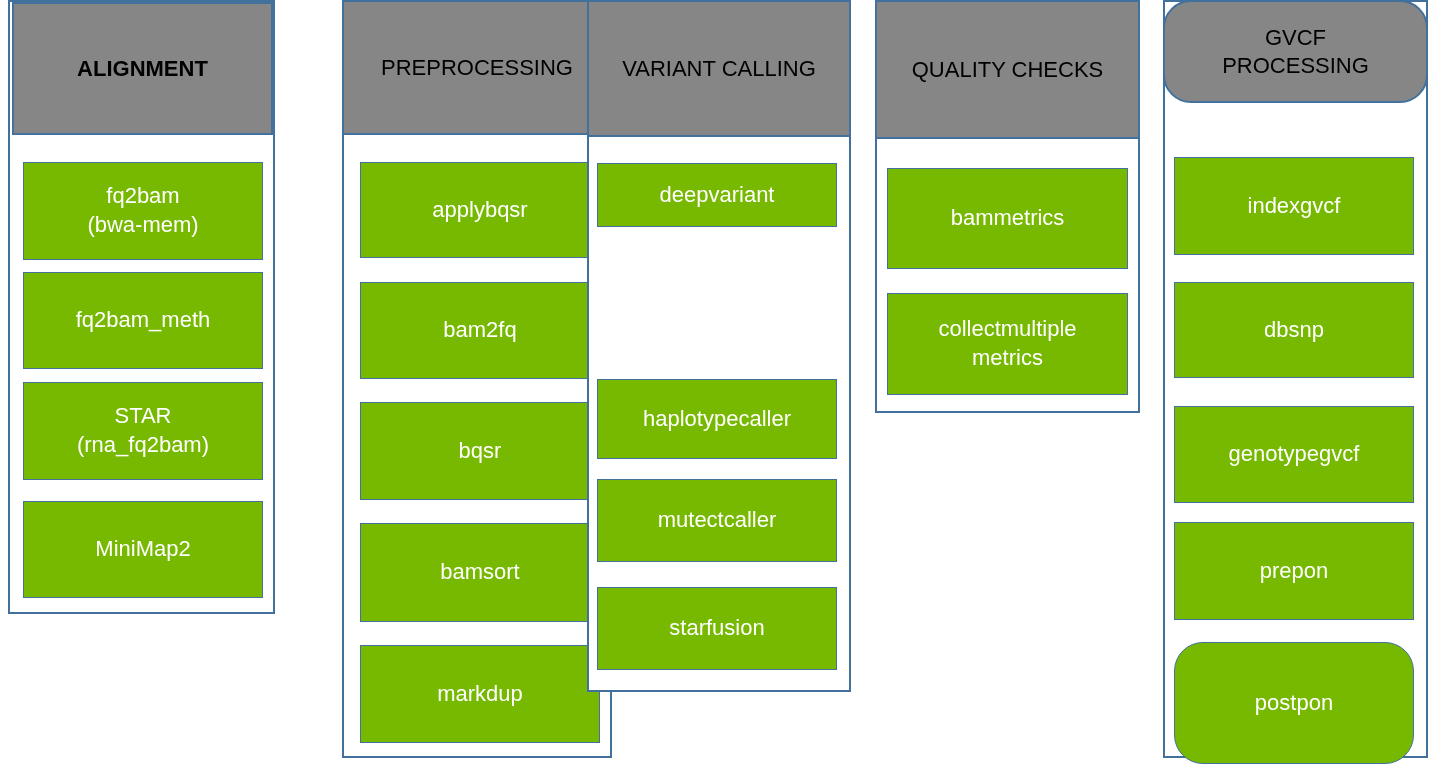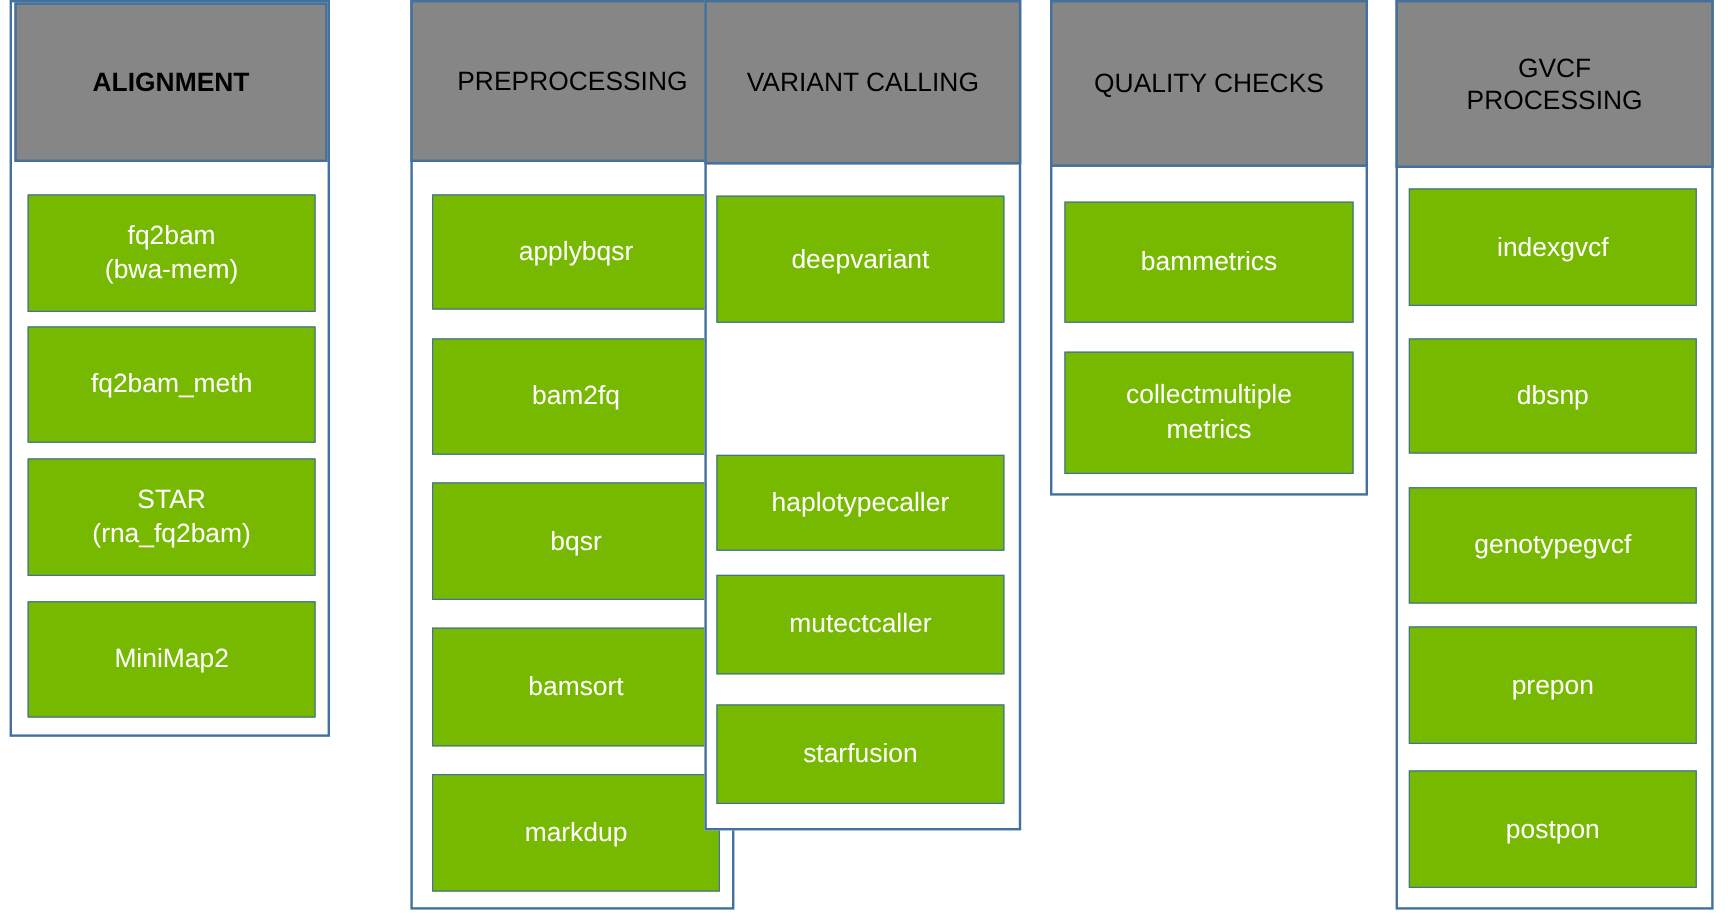--- a/index.html
+++ b/index.html
@@ -55,34 +55,34 @@
   <div class="col-header" style="left:-2px;top:-2px;width:270px;height:135px;">PREPROCESSING</div>
   <div class="tool" style="left:16px;top:160px;width:240px;height:96px;">applybqsr</div>
   <div class="tool" style="left:16px;top:280px;width:240px;height:97px;">bam2fq</div>
   <div class="tool" style="left:16px;top:400px;width:240px;height:98px;">bqsr</div>
   <div class="tool" style="left:16px;top:521px;width:240px;height:99px;">bamsort</div>
   <div class="tool" style="left:16px;top:643px;width:240px;height:98px;">markdup</div>
 </div>
 
 <div class="column" style="left:587px;top:0px;width:264px;height:692px;">
   <div class="col-header" style="left:-2px;top:-2px;width:264px;height:137px;">VARIANT CALLING</div>
-  <div class="tool" style="left:8px;top:161px;width:240px;height:106px;">deepvariant</div>
+  <div class="tool" style="left:8px;top:161px;width:240px;height:64px;">deepvariant</div>
   <div class="tool" style="left:8px;top:377px;width:240px;height:80px;">haplotypecaller</div>
   <div class="tool" style="left:8px;top:477px;width:240px;height:83px;">mutectcaller</div>
   <div class="tool" style="left:8px;top:585px;width:240px;height:83px;">starfusion</div>
 </div>
 
 <div class="column" style="left:875px;top:0px;width:265px;height:413px;">
   <div class="col-header" style="left:-2px;top:-2px;width:265px;height:139px;">QUALITY CHECKS</div>
   <div class="tool" style="left:10px;top:166px;width:241px;height:101px;">bammetrics</div>
   <div class="tool" style="left:10px;top:291px;width:241px;height:102px;">collectmultiple
 metrics</div>
 </div>
 
 <div class="column" style="left:1163px;top:0px;width:265px;height:758px;">
-  <div class="col-header" style="left:-2px;top:-2px;width:265px;height:140px;">GVCF
+  <div class="col-header" style="left:-2px;top:-2px;width:265px;height:103px;border-radius:28px;">GVCF
 PROCESSING</div>
   <div class="tool" style="left:9px;top:155px;width:240px;height:98px;">indexgvcf</div>
   <div class="tool" style="left:9px;top:280px;width:240px;height:96px;">dbsnp</div>
   <div class="tool" style="left:9px;top:404px;width:240px;height:97px;">genotypegvcf</div>
   <div class="tool" style="left:9px;top:520px;width:240px;height:98px;">prepon</div>
-  <div class="tool" style="left:9px;top:640px;width:240px;height:98px;">postpon</div>
+  <div class="tool" style="left:9px;top:640px;width:240px;height:122px;border-radius:29px;">postpon</div>
 </div>
 
 </body></html>

